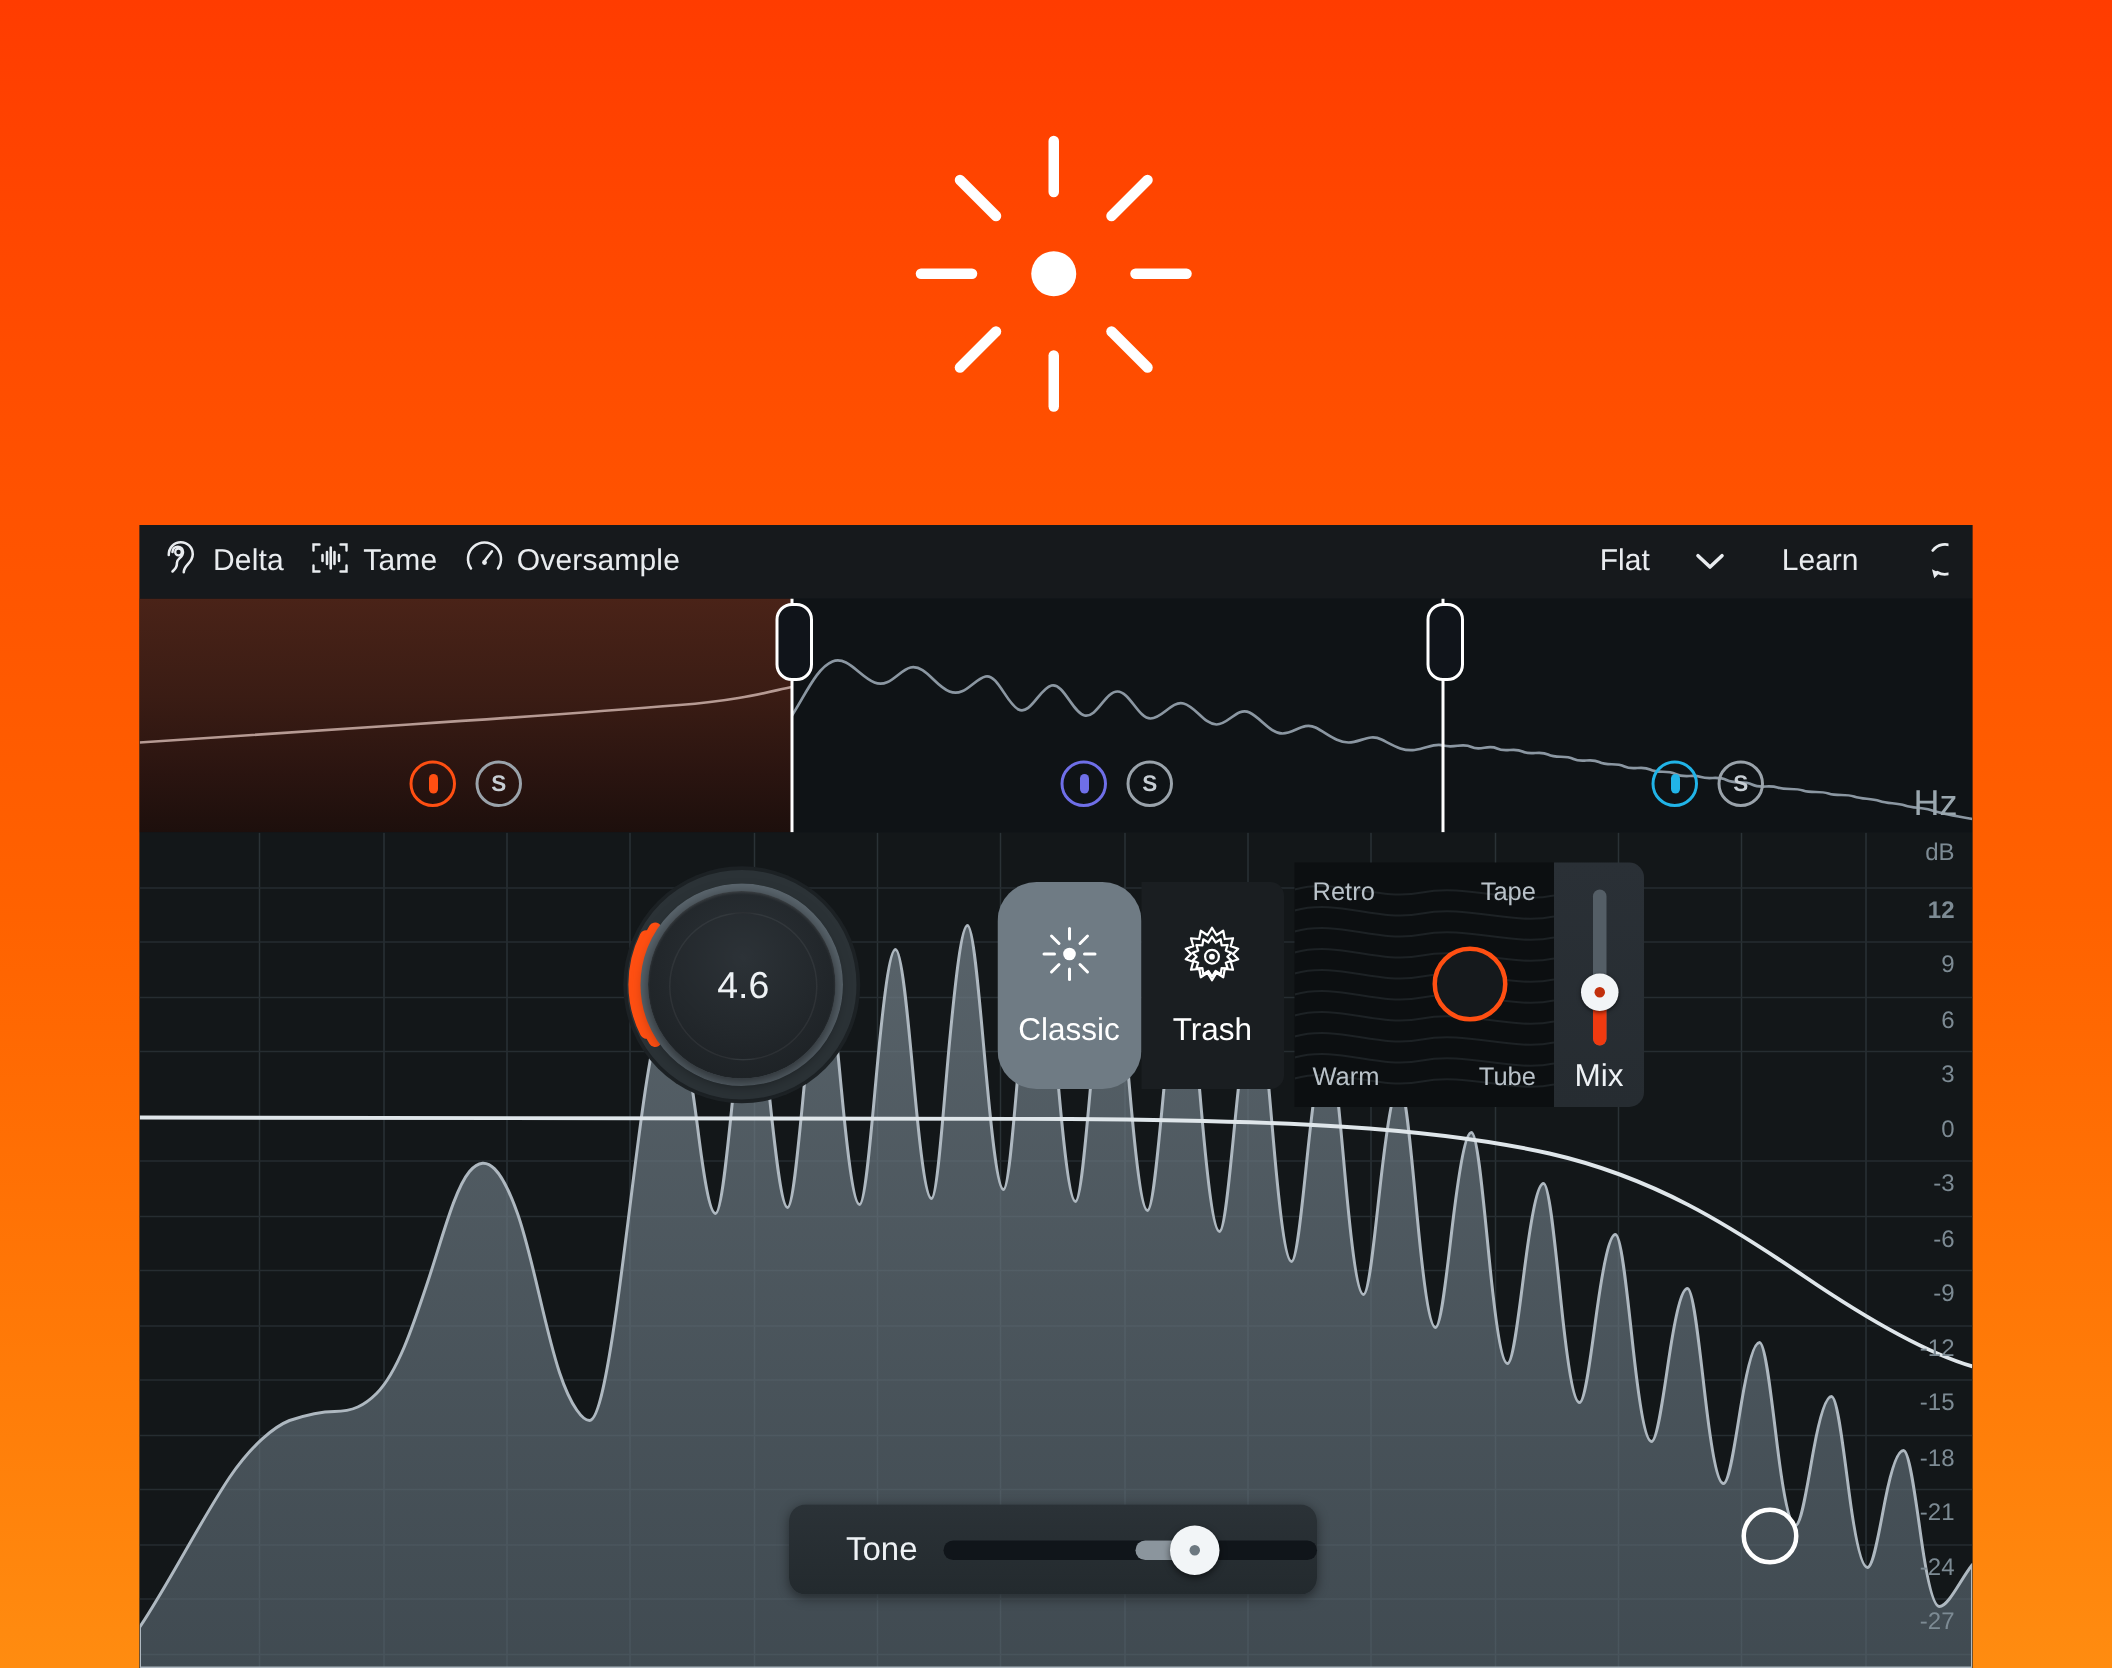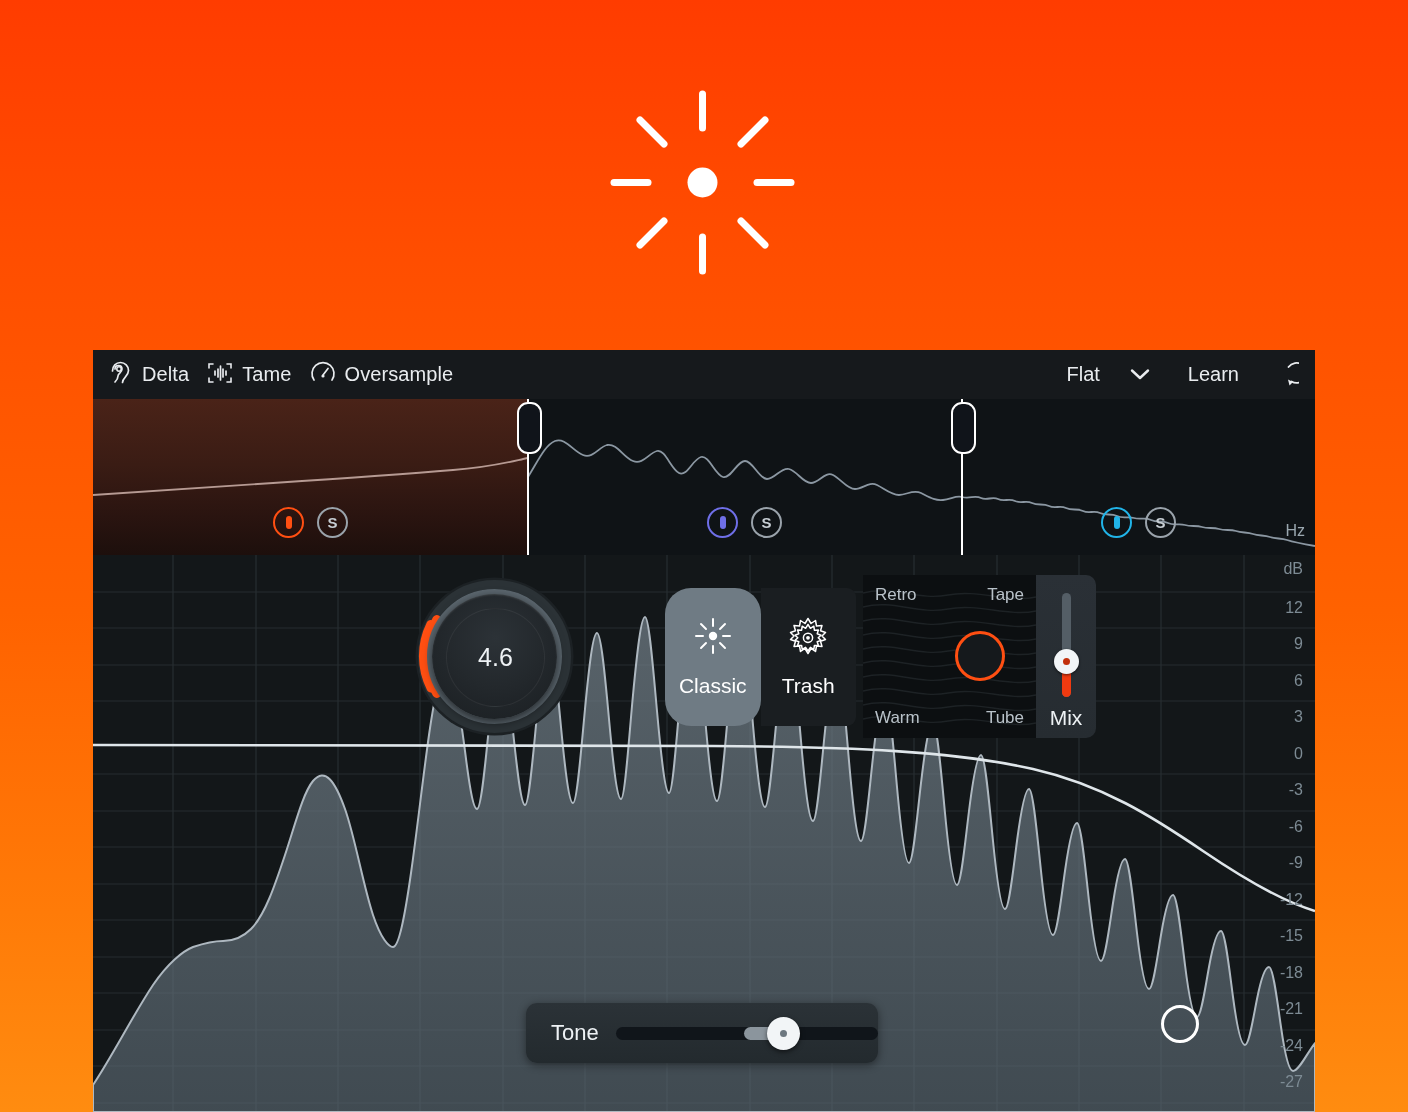--- a/index.html
+++ b/index.html
@@ -66,21 +66,21 @@
   
   .spectrum{
     position:absolute;left:0;top:205px;width:1222px;height:557px;
     background:#131719;overflow:hidden;
   }
   .spectrum svg.grid,.spectrum svg.curve{position:absolute;left:0;top:0;}
 
   
   .axis{position:absolute;right:4px;top:205px;width:58px;height:557px;pointer-events:none;}
   .axis .tick{position:absolute;right:8px;color:#7d8b94;font-size:16px;text-align:right;}
-  .hz-label{position:absolute;right:10px;top:172px;color:#9aa7af;font-size:16px;}
+  .hz-label{position:absolute;right:10px;top:172px;color:#9aa7af;font-size:24px;}
 
   
   .module{position:absolute;left:320px;top:225px;width:594px;height:163px;}
 
   .knob-wrap{position:absolute;left:0;top:0;width:163px;height:163px;}
   .knob-body{position:absolute;left:19px;top:19px;width:125px;height:125px;border-radius:50%;
     background:radial-gradient(circle at 50% 38%,#2d3338 0%,#22272b 55%,#1a1e21 100%);
     box-shadow:inset 0 1px 2px rgba(255,255,255,.12),0 3px 10px rgba(0,0,0,.6);}
   .knob-inner{position:absolute;left:33px;top:33px;width:97px;height:97px;border-radius:50%;
     background:radial-gradient(circle at 50% 30%,#2c3237 0%,#23282c 60%,#1c2024 100%);
@@ -108,21 +108,21 @@
   .mix-fill{position:absolute;left:26px;top:84px;width:9px;height:38px;border-radius:5px;background:#f03a10;}
   .mix-knob{position:absolute;left:18px;top:74px;width:25px;height:25px;border-radius:50%;background:#f2f5f7;
     box-shadow:0 1px 3px rgba(0,0,0,.6);display:flex;align-items:center;justify-content:center;cursor:pointer;}
   .mix-knob i{width:7px;height:7px;border-radius:50%;background:#c2300c;display:block;}
   .mix-lbl{position:absolute;left:0;right:0;bottom:8px;text-align:center;color:#eef2f5;font-size:21px;}
 
   
   .tonebar{position:absolute;left:433px;top:653px;width:352px;height:60px;border-radius:11px;
     background:linear-gradient(180deg,#2b3237 0%,#232a2e 100%);display:flex;align-items:center;
     box-shadow:0 2px 8px rgba(0,0,0,.45);}
-  .tonebar .lbl{color:#eef2f5;font-size:22px;margin-left:25px;}
+  .tonebar .lbl{color:#eef2f5;font-size:22px;margin-left:38px;}
   .tone-track{position:relative;margin-left:17px;width:268px;height:13px;border-radius:7px;background:#10151a;}
   .tone-fill{position:absolute;left:128px;top:0;width:38px;height:13px;border-radius:7px;background:#8b959d;}
   .tone-knob{position:absolute;left:151px;top:-10px;width:33px;height:33px;border-radius:50%;background:#f2f5f7;
     box-shadow:0 2px 5px rgba(0,0,0,.55);display:flex;align-items:center;justify-content:center;cursor:pointer;}
   .tone-knob i{width:7px;height:7px;border-radius:50%;background:#6d7880;display:block;}
 
   
   .eq-node{position:absolute;left:1068px;top:450px;width:32px;height:32px;border-radius:50%;
     border:3px solid #ffffff;background:transparent;cursor:pointer;}
 </style>
@@ -352,21 +352,21 @@
       <path d="M0,190 C200,190 400,190 620,191 C760,192 860,196 940,214
                C1010,230 1060,262 1110,296 C1160,330 1195,348 1222,356" fill="none" stroke="#dfe6ea" stroke-width="2.6"></path>
     </svg>
 
     <div class="eq-node"></div>
   </div>
 
   <div class="hz-label">Hz</div>
   <div class="axis">
     <span class="tick" style="top:5px;">dB</span>
-    <span class="tick" style="top:44px;">12</span>
+    <span class="tick" style="top:44px;font-weight:bold;">12</span>
     <span class="tick" style="top:80px;">9</span>
     <span class="tick" style="top:117px;">6</span>
     <span class="tick" style="top:153px;">3</span>
     <span class="tick" style="top:190px;">0</span>
     <span class="tick" style="top:226px;">-3</span>
     <span class="tick" style="top:263px;">-6</span>
     <span class="tick" style="top:299px;">-9</span>
     <span class="tick" style="top:336px;">-12</span>
     <span class="tick" style="top:372px;">-15</span>
     <span class="tick" style="top:409px;">-18</span>

